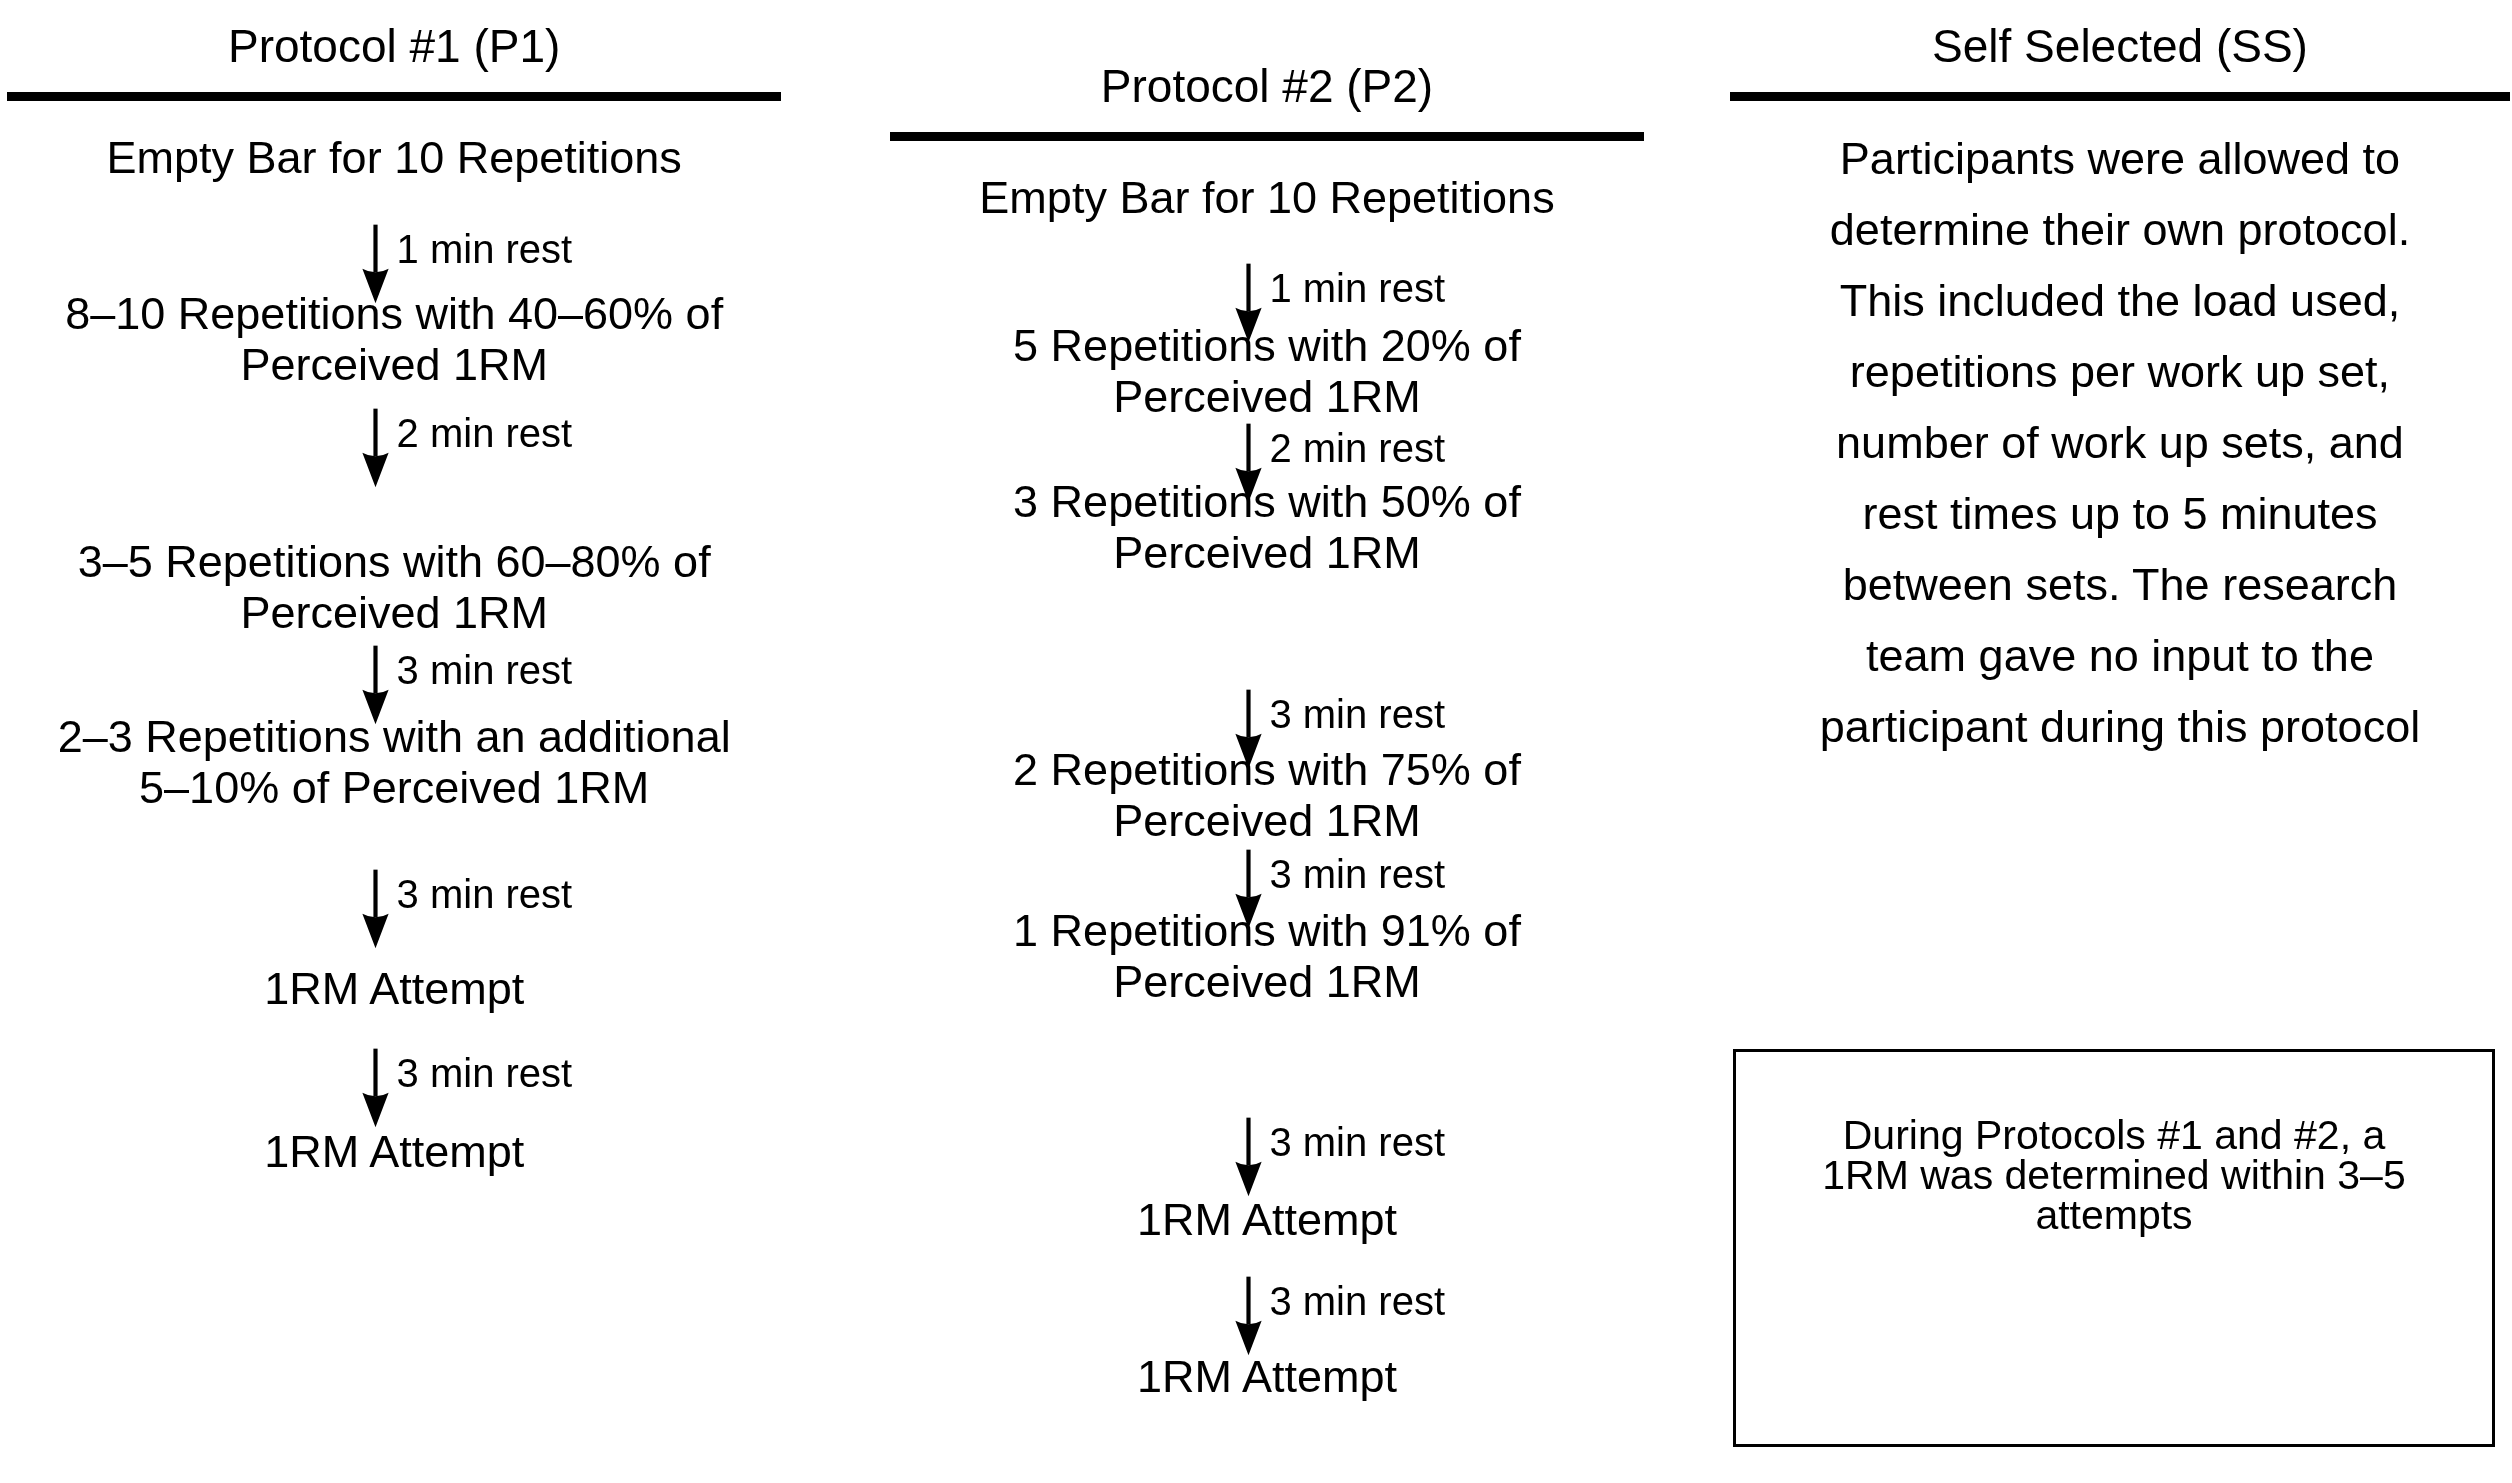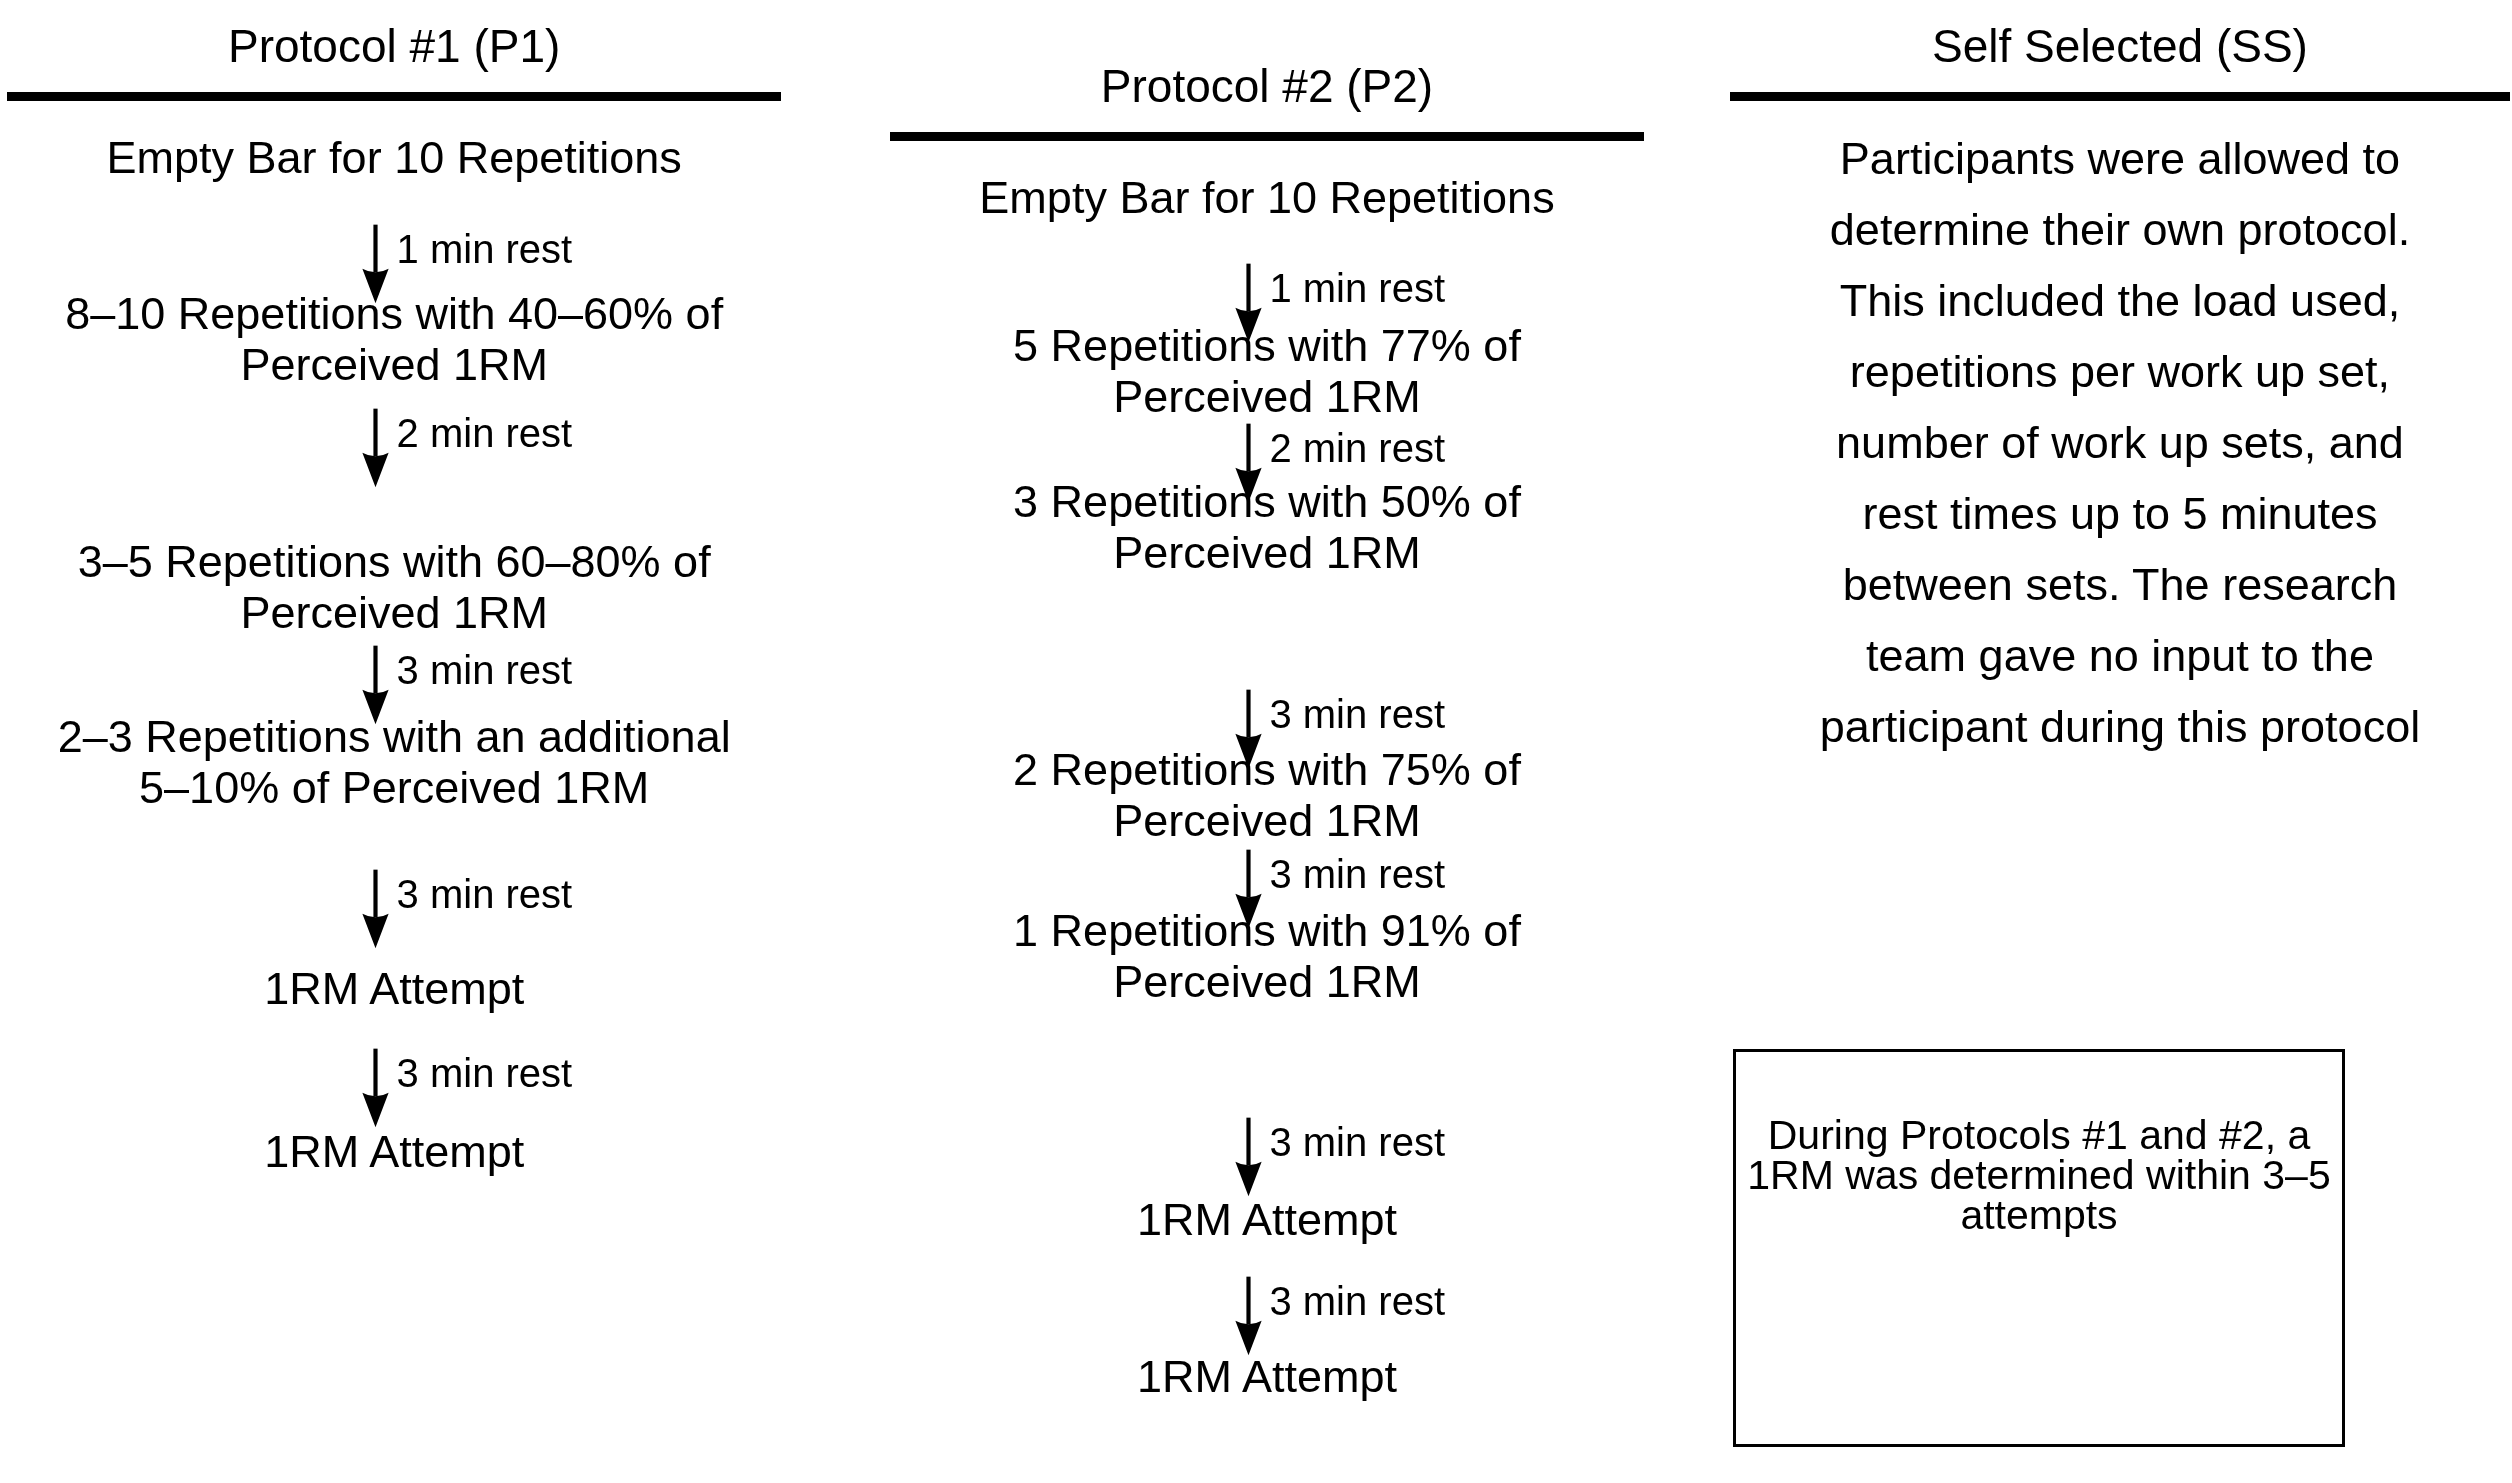--- a/index.html
+++ b/index.html
@@ -47,21 +47,21 @@
   }
   .para {
     position: absolute; top: 123px; left: -18px; right: -18px;
     text-align: center;
     font-size: 45px;
     line-height: 71px;
     white-space: pre-line;
   }
   .note-box {
     position: absolute; top: 1049px; left: 3px;
-    width: 612px; height: 398px;
+    width: 762px; height: 398px;
     border: 3px solid #000;
     box-sizing: border-box;
     background: #fff;
   }
   .note-text {
     position: absolute; top: 63px; left: 6px; right: 6px;
     text-align: center;
     font-size: 41px;
     line-height: 40px;
     white-space: pre-line;
@@ -139,21 +139,21 @@
     <div class="step" style="top:132px">Empty Bar for 10 Repetitions</div>
 
     <div class="rest" style="top:223px">
       <svg class="arrow" viewBox="0 0 52 132">
         <rect x="22.5" y="0" width="7" height="80" fill="#000"></rect>
         <path d="M26 132 L4 74 Q26 86 48 74 Z" fill="#000"></path>
       </svg>
       <span class="lbl">1 min rest</span>
     </div>
 
-    <div class="step" style="top:280px">5 Repetitions with 77% of
+    <div class="step" style="top:280px">5 Repetitions with 20% of
 Perceived 1RM</div>
 
     <div class="rest" style="top:383px">
       <svg class="arrow" viewBox="0 0 52 132">
         <rect x="22.5" y="0" width="7" height="80" fill="#000"></rect>
         <path d="M26 132 L4 74 Q26 86 48 74 Z" fill="#000"></path>
       </svg>
       <span class="lbl">2 min rest</span>
     </div>
 

